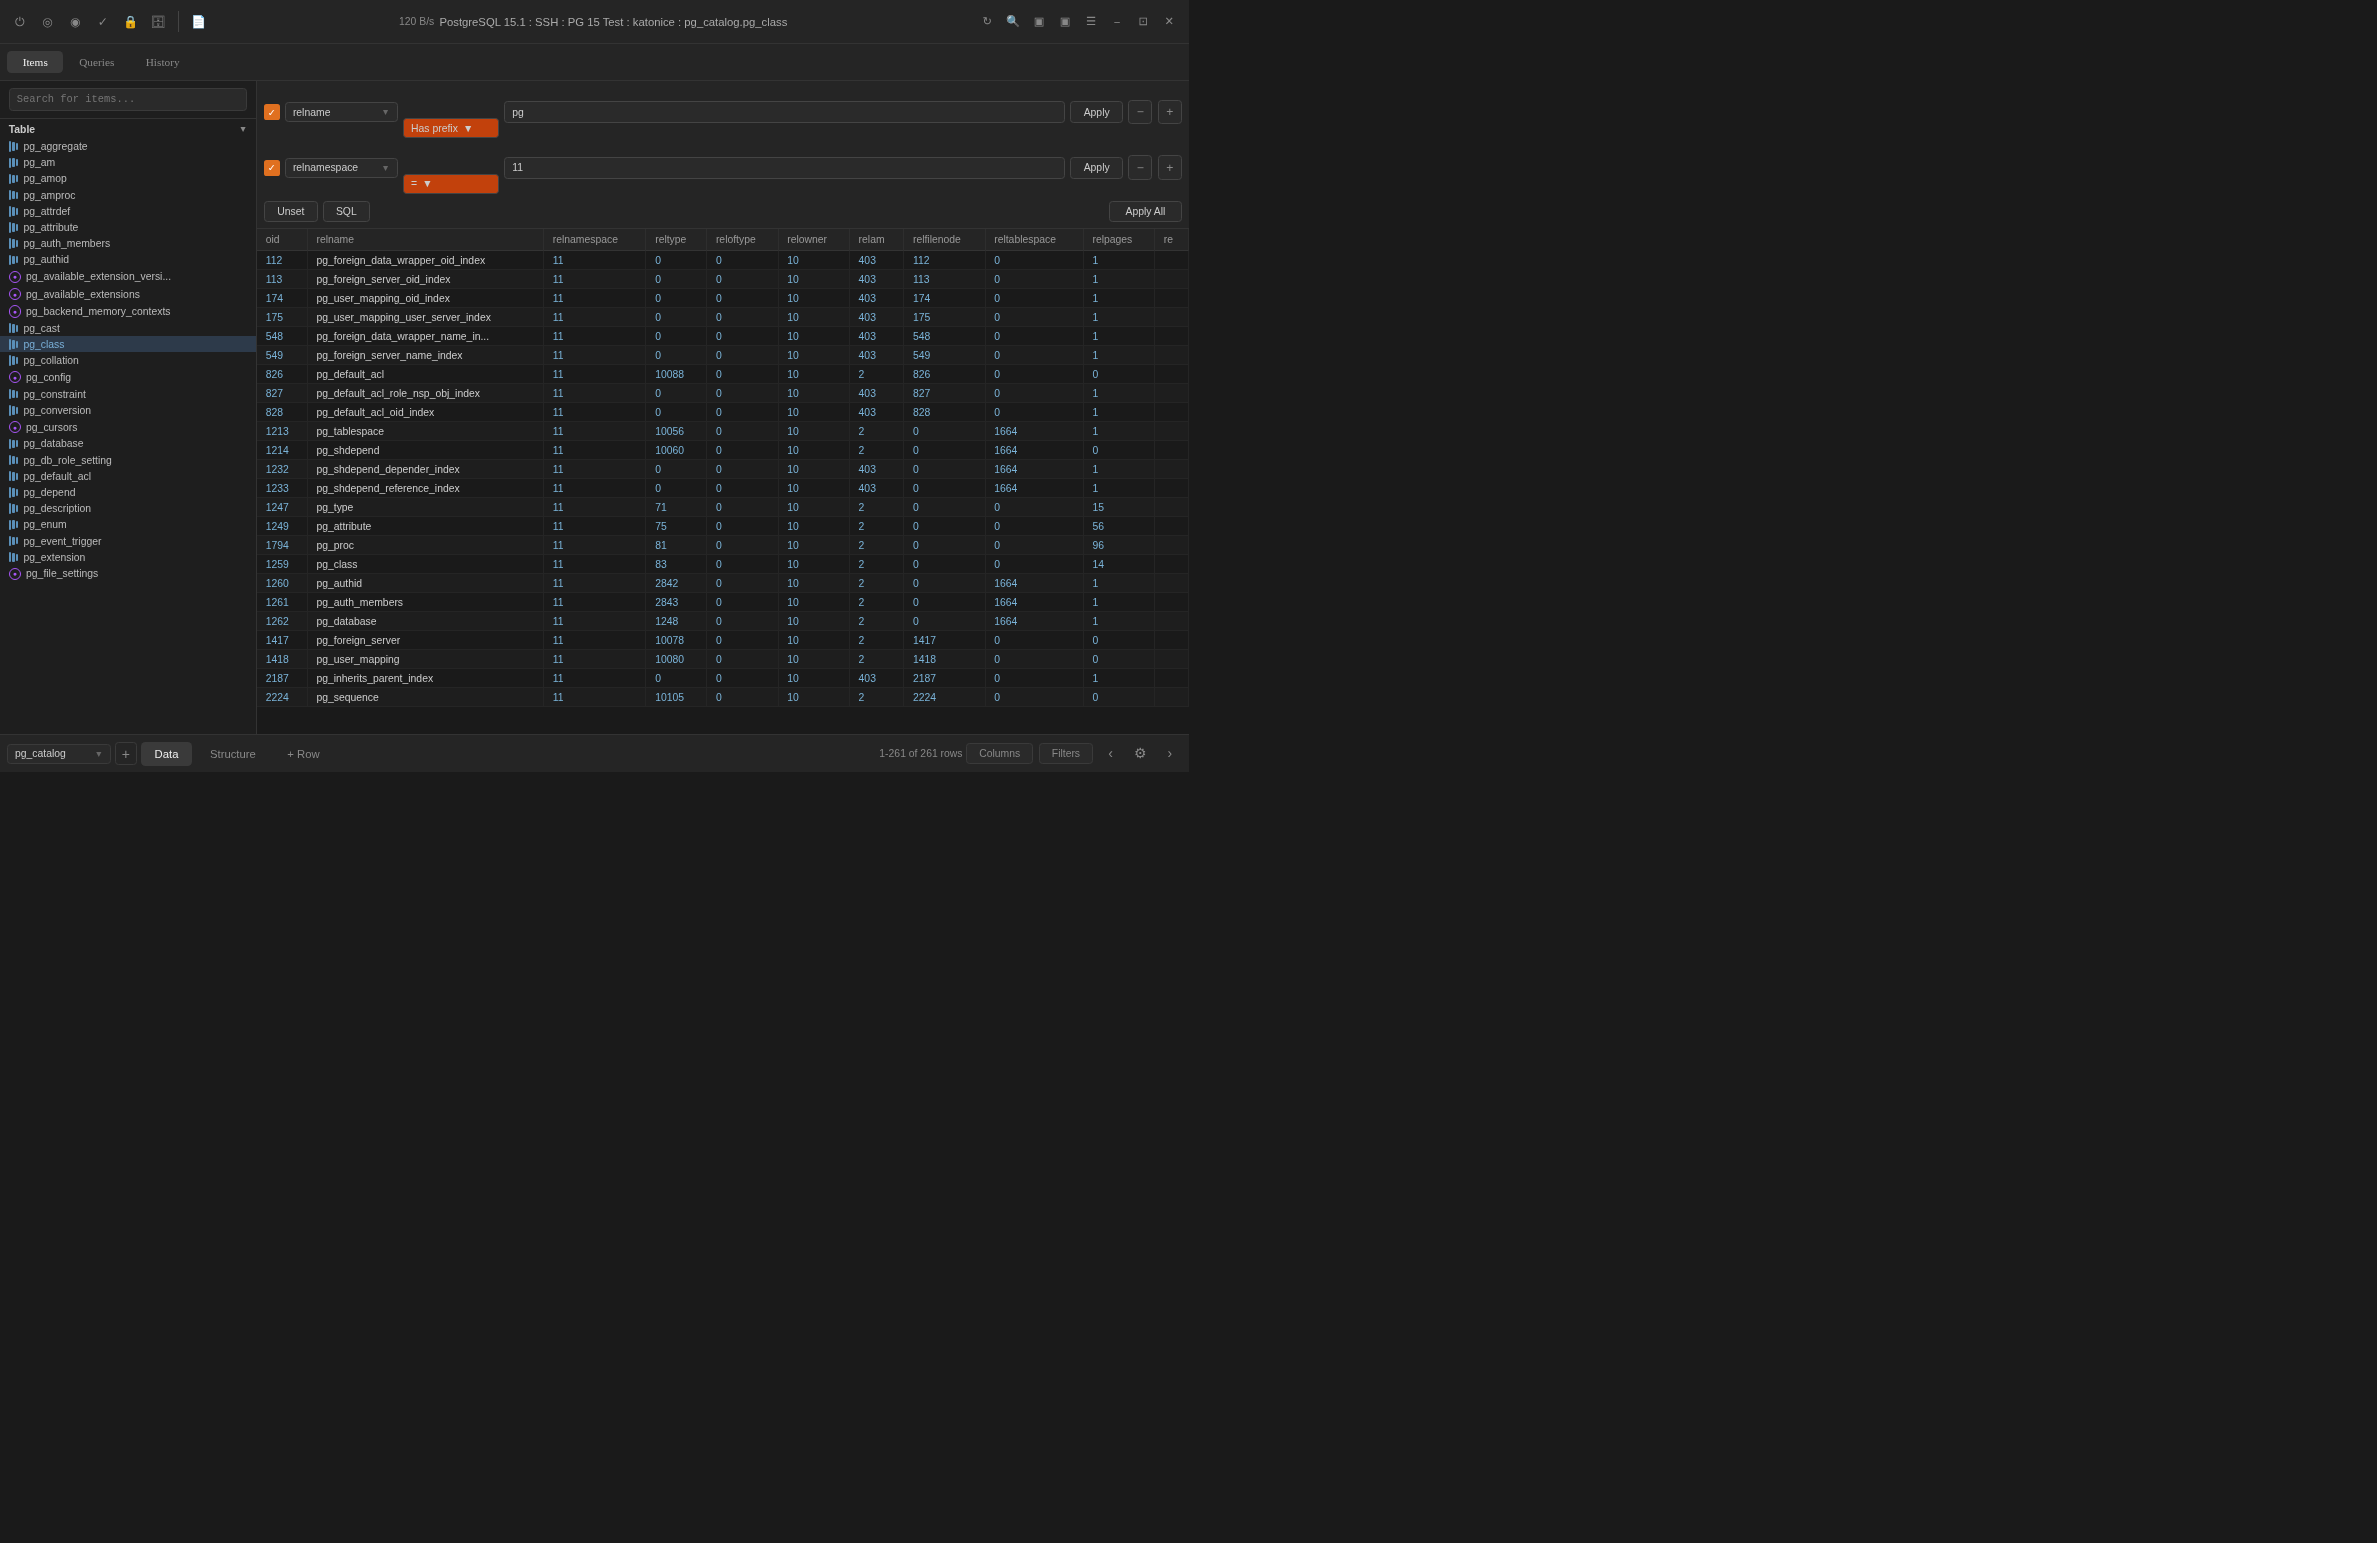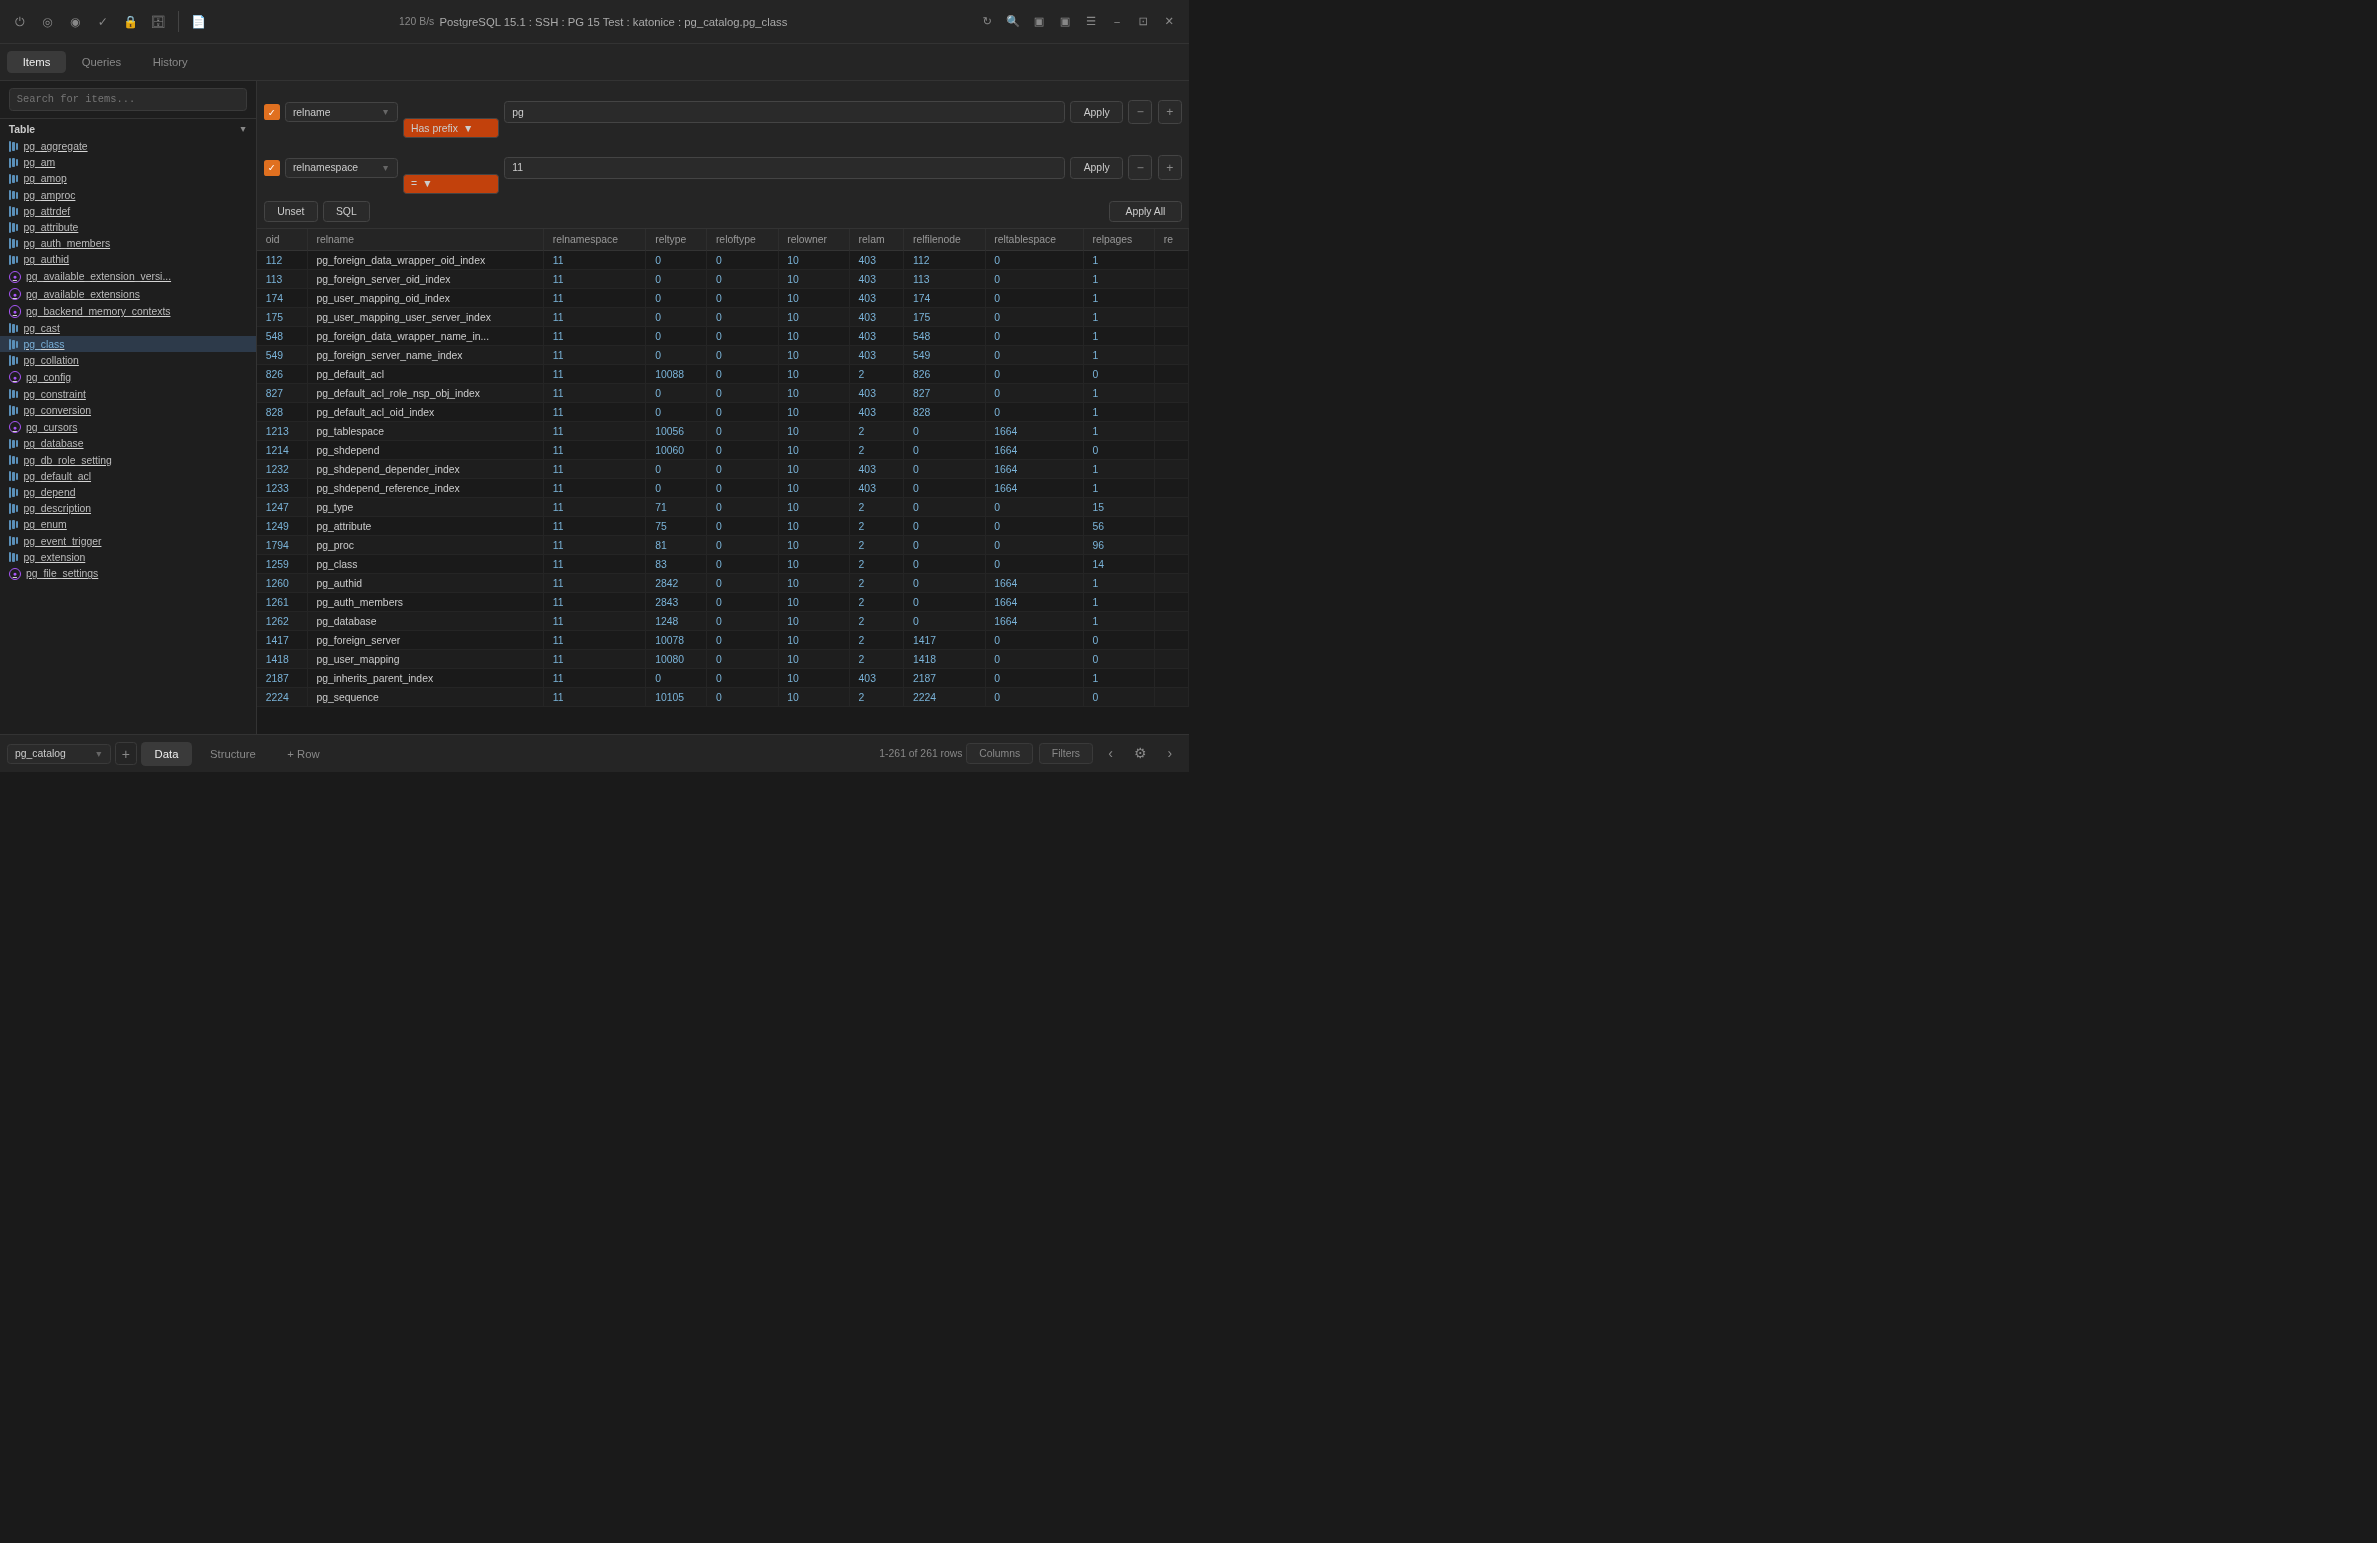--- a/index.html
+++ b/index.html
@@ -68,20 +68,21 @@
       height: 37px;
       align-items: center;
       padding: 0 7px;
     }
     .tab-btn {
       padding: 5.2px 15.7px;
       border-radius: 4.4px;
       cursor: pointer;
       color: #888;
       font-size: 11.3px;
+      font-family: Liberation Serif, serif;
     }
     .tab-btn.active {
       background: #3a3a3a;
       color: #eee;
     }
 
     
     .main-layout {
       display: flex;
       height: calc(772px - 44px - 37px - 38px);
@@ -119,21 +120,20 @@
       cursor: pointer;
     }
     .sidebar-section-label {
       color: #ccc;
       font-size: 10.4px;
       font-weight: 600;
     }
     .sidebar-items {
       overflow-y: auto;
       flex: 1;
-      text-decoration: underline;
     }
     .sidebar-item {
       display: flex;
       align-items: center;
       padding: 2.6px 8.7px;
       cursor: pointer;
       gap: 5.2px;
       font-size: 10.4px;
       color: #bbb;
     }

